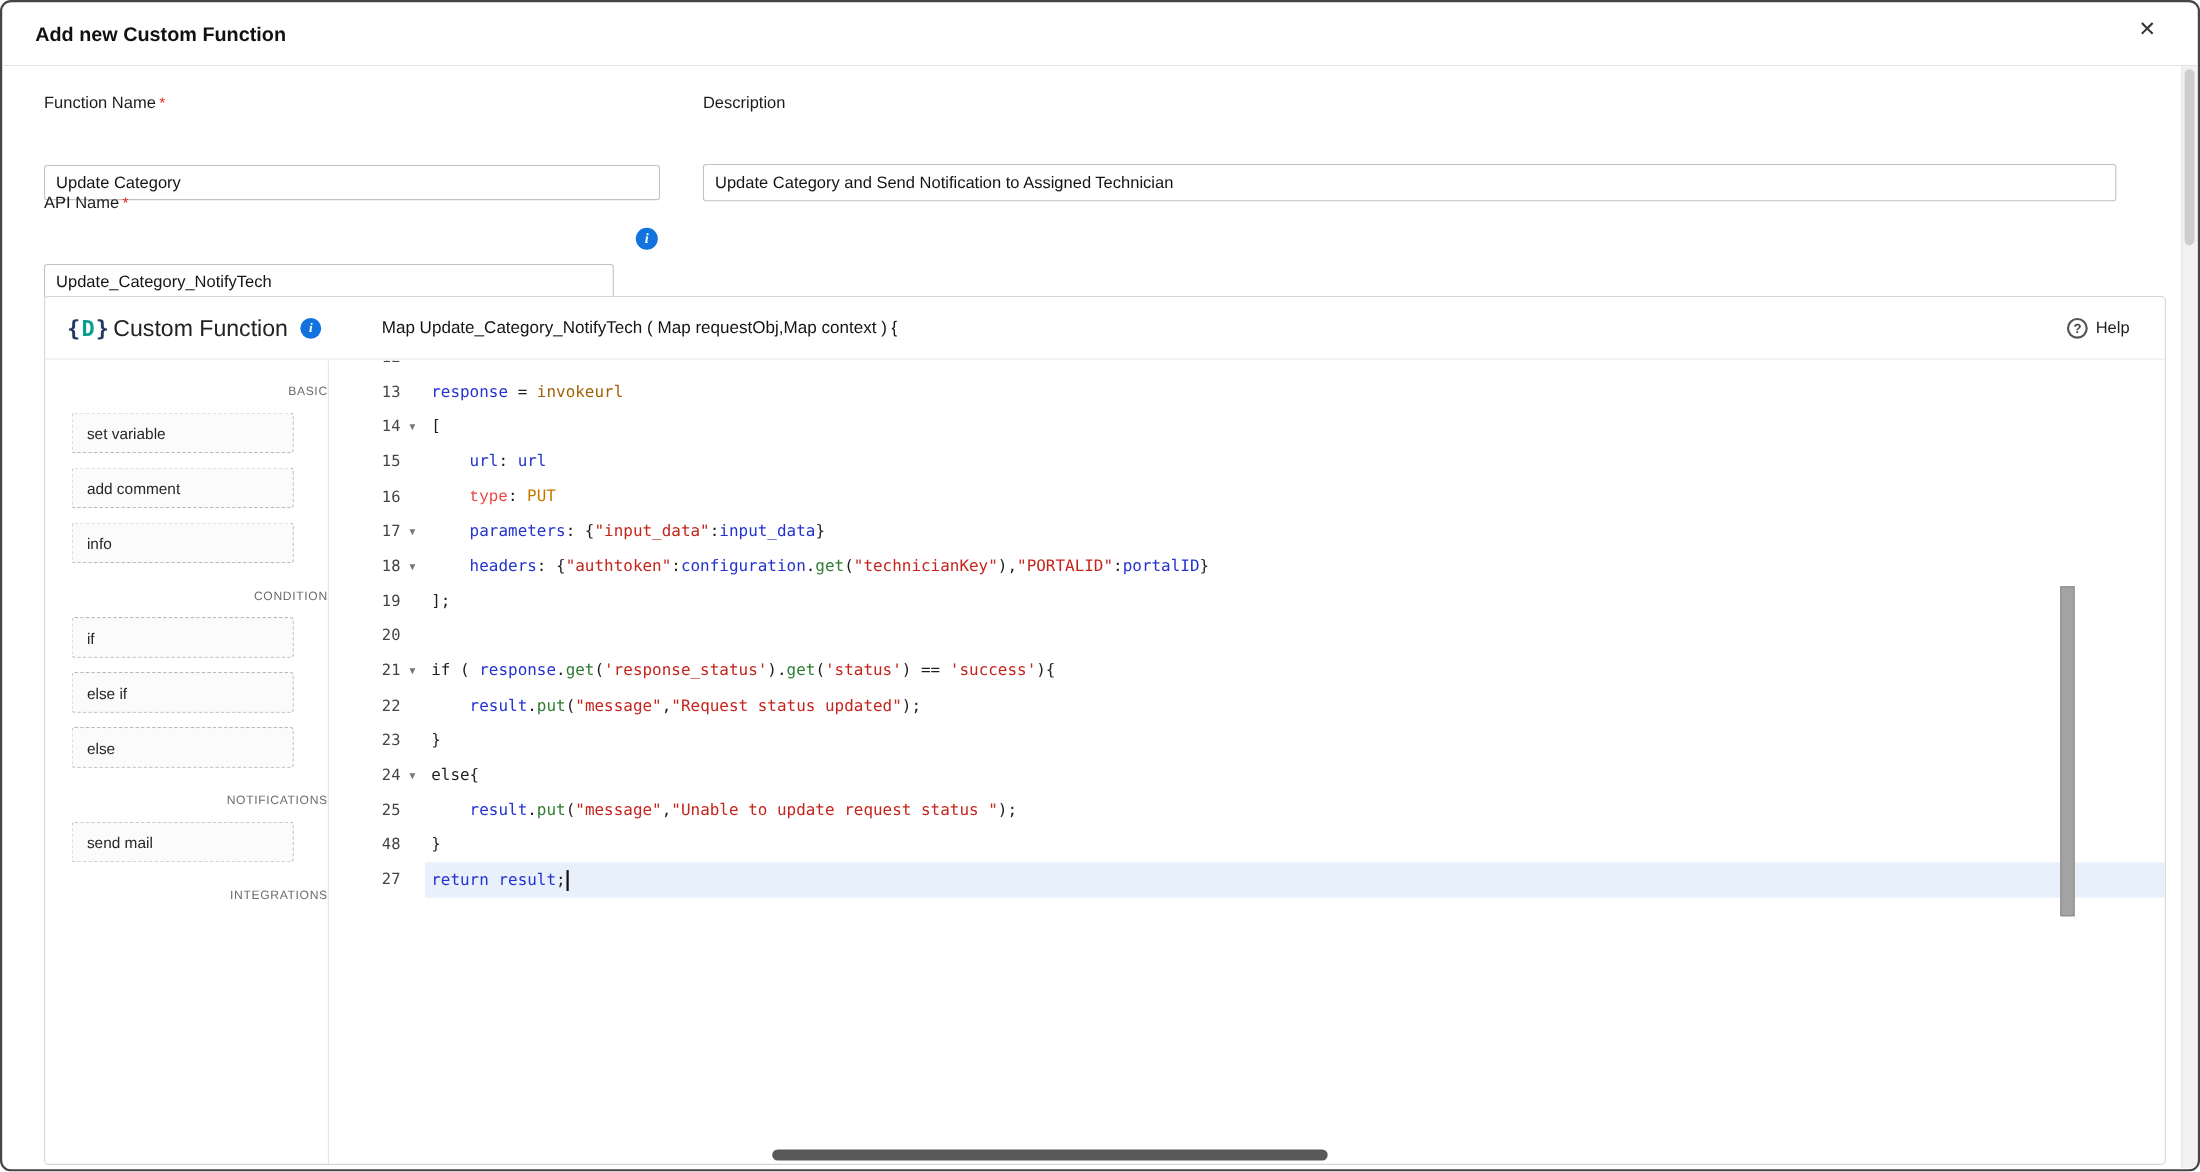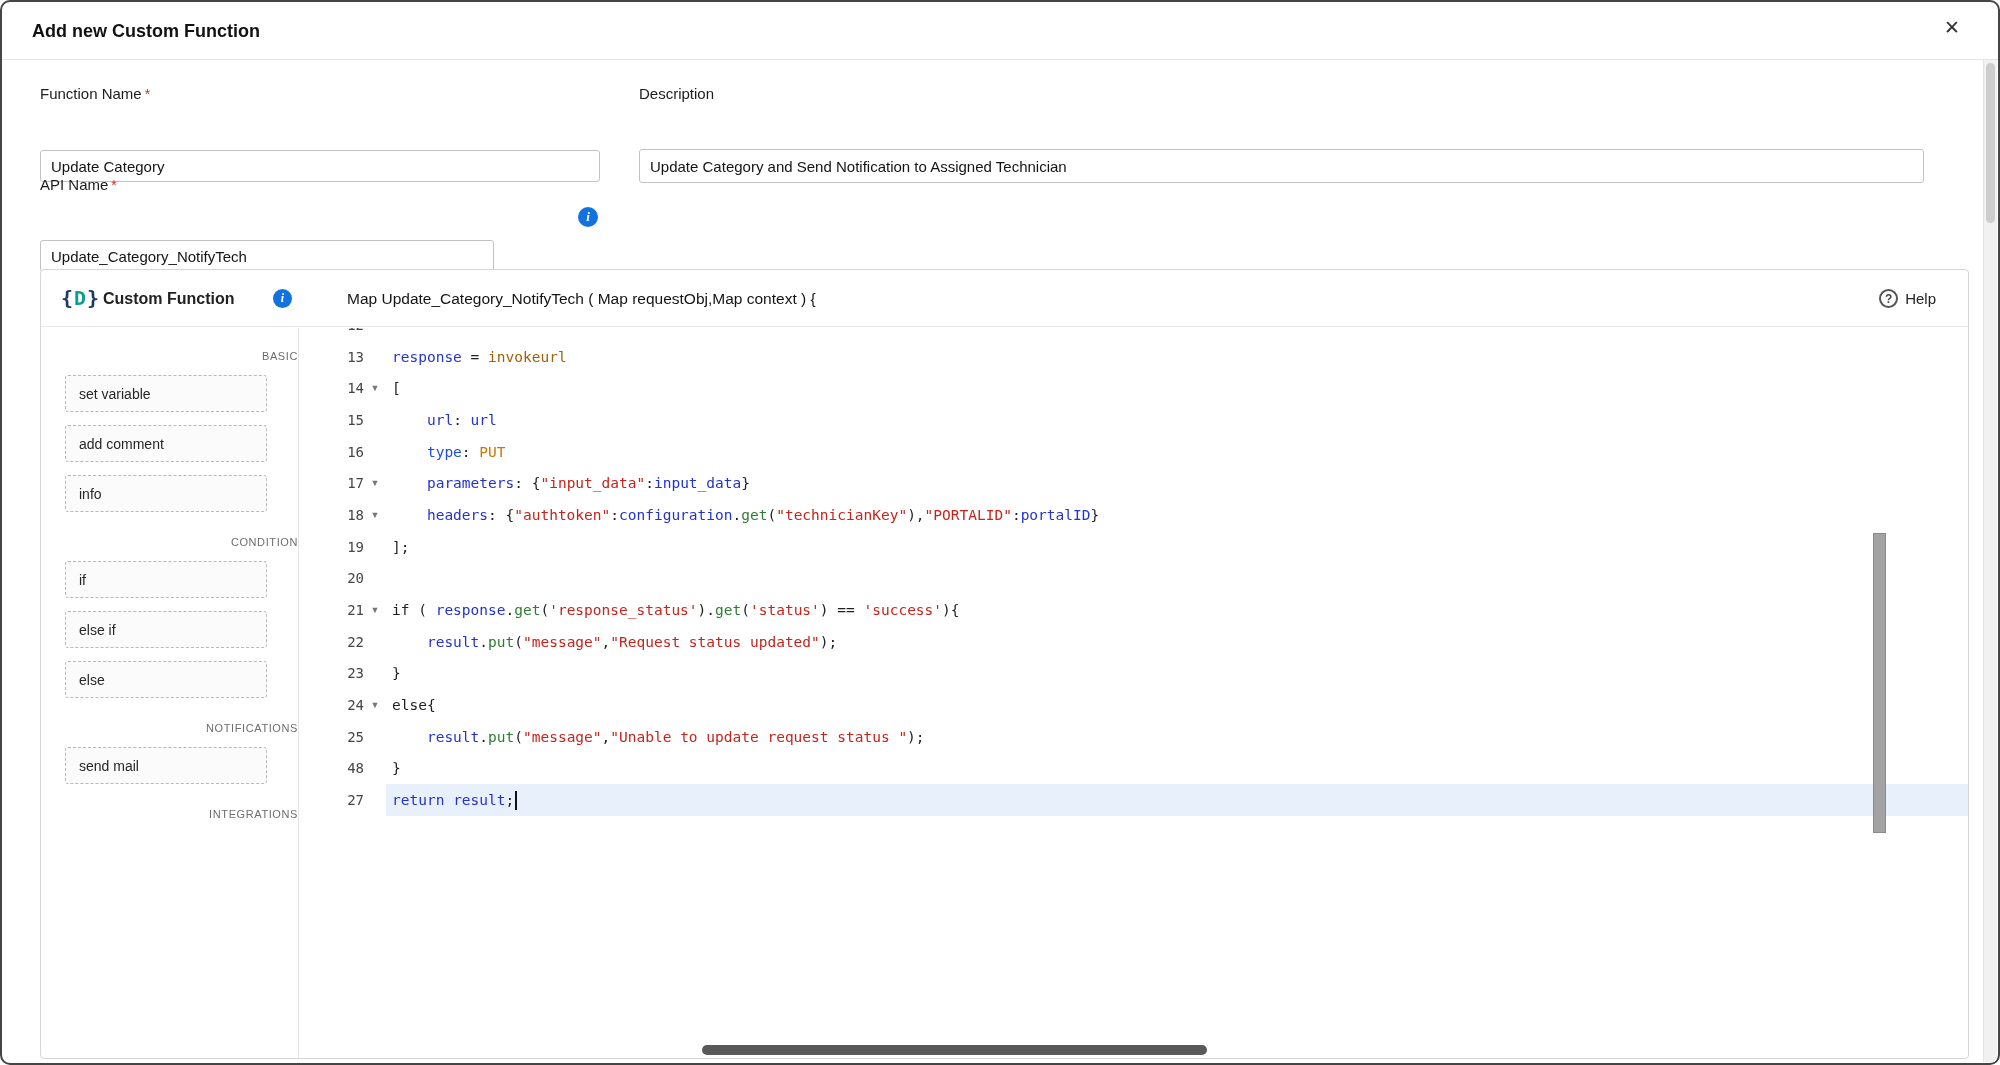--- a/index.html
+++ b/index.html
@@ -23,34 +23,34 @@
   
   .field-label { position:absolute; font-size:15px; color:#1c1c1c; }
   .req { color:#e02b20; margin-left:3px; font-size:14px; }
   .text-input { position:absolute; height:32px; border:1px solid #c2c2c2; border-radius:3px;
                 font-size:15px; color:#141414; padding:0 10px; font-family:inherit; background:#fff;margin-top:40px; }
   #fn-label   { left:38px;  top:83px; }
   #fn-input   { left:38px;  top:108px; width:560px; }
   #desc-label { left:637px; top:83px; }
   #desc-input { left:637px; top:107px; width:1285px; height:34px; }
   #api-label  { left:38px;  top:174px; }
-  #api-input  { left:38px;  top:198px; width:454px; }
+  #api-input  { left:38px;  top:198px; width:518px; }
   .info-badge { position:absolute; left:576px; top:205px; width:20px; height:20px; border-radius:50%;
                 background:#1273de; color:#fff; font-size:13px; font-weight:700; font-style:italic;
                 font-family:"Liberation Serif", serif; display:flex; align-items:center; justify-content:center; }
 
   
   .cf-panel { position:absolute; left:38px; top:267px; width:1929px; height:790px;
               border:1px solid #d6d6d6; border-radius:4px; background:#fff; overflow:hidden; }
   .cf-header { position:absolute; left:0; top:0; right:0; height:57px; border-bottom:1px solid #e8e8e8; }
   .cf-icon { position:absolute; left:20px; top:13px; height:30px; display:flex; align-items:center;
              font-family:"DejaVu Sans Mono", monospace; font-size:20px; font-weight:700; color:#223a63; }
   .cf-icon .mid { color:#0a9d92; padding:0 1px; }
   .cf-title { position:absolute; left:62px; top:0; height:57px; display:flex; align-items:center;
-              font-size:16px; font-weight:700; color:#222; }
+              font-size:21px; font-weight:400; color:#222; }
   .cf-info { position:absolute; left:232px; top:19px; width:19px; height:19px; border-radius:50%;
              background:#1273de; color:#fff; font-size:12px; font-weight:700; font-style:italic;
              font-family:"Liberation Serif", serif; display:flex; align-items:center; justify-content:center; }
   .signature { position:absolute; left:306px; top:0; height:57px; display:flex; align-items:center;
                font-size:15.5px; font-weight:500; color:#141414; }
   .help-wrap { position:absolute; right:26px; top:0; height:57px; display:flex; align-items:center;
                gap:7px; cursor:pointer; background:none; border:none; font-family:inherit; }
   .help-icon { width:19px; height:19px; border-radius:50%; border:2px solid #555; color:#444;
                font-size:12px; font-weight:700; display:flex; align-items:center; justify-content:center; }
   .help-label { font-size:15px; color:#222; }
@@ -137,21 +137,21 @@
           <div class="side-label">NOTIFICATIONS</div>
           <button class="side-btn">send mail</button>
           <div class="side-label">INTEGRATIONS</div>
         </div>
       <div class="editor">
         <div class="code-lines">
             <div class="code-row"><span class="ln">12</span><span class="fold"></span><span class="code"></span></div>
             <div class="code-row"><span class="ln">13</span><span class="fold"></span><span class="code"><span style="color: rgb(36, 51, 208);">response</span><span style="color: rgb(31, 31, 31);"> = </span><span style="color: #a16207;">invokeurl</span></span></div>
             <div class="code-row"><span class="ln">14</span><span class="fold">▼</span><span class="code"><span style="color: rgb(31, 31, 31);">[</span></span></div>
             <div class="code-row"><span class="ln">15</span><span class="fold"></span><span class="code"><span style="color: rgb(31, 31, 31);">    </span><span style="color: rgb(36, 51, 208);">url</span><span style="color: rgb(31, 31, 31);">: </span><span style="color: rgb(36, 51, 208);">url</span></span></div>
-            <div class="code-row"><span class="ln">16</span><span class="fold"></span><span class="code"><span style="color: rgb(31, 31, 31);">    </span><span style="color: #1d4ed8;">type</span><span style="color: rgb(31, 31, 31);">: </span><span style="color: rgb(199, 120, 0);">PUT</span></span></div>
+            <div class="code-row"><span class="ln">16</span><span class="fold"></span><span class="code"><span style="color: rgb(31, 31, 31);">    </span><span style="color: #ef4444; font-family: Liberation Mono, monospace;">type</span><span style="color: rgb(31, 31, 31);">: </span><span style="color: rgb(199, 120, 0);">PUT</span></span></div>
             <div class="code-row"><span class="ln">17</span><span class="fold">▼</span><span class="code"><span style="color: rgb(31, 31, 31);">    </span><span style="color: rgb(36, 51, 208);">parameters</span><span style="color: rgb(31, 31, 31);">: {</span><span style="color: rgb(197, 37, 28);">"input_data"</span><span style="color: rgb(31, 31, 31);">:</span><span style="color: rgb(36, 51, 208);">input_data</span><span style="color: rgb(31, 31, 31);">}</span></span></div>
             <div class="code-row"><span class="ln">18</span><span class="fold">▼</span><span class="code"><span style="color: rgb(31, 31, 31);">    </span><span style="color: rgb(36, 51, 208);">headers</span><span style="color: rgb(31, 31, 31);">: {</span><span style="color: rgb(197, 37, 28);">"authtoken"</span><span style="color: rgb(31, 31, 31);">:</span><span style="color: rgb(36, 51, 208);">configuration</span><span style="color: rgb(31, 31, 31);">.</span><span style="color: rgb(46, 125, 50);">get</span><span style="color: rgb(31, 31, 31);">(</span><span style="color: rgb(197, 37, 28);">"technicianKey"</span><span style="color: rgb(31, 31, 31);">),</span><span style="color: rgb(197, 37, 28);">"PORTALID"</span><span style="color: rgb(31, 31, 31);">:</span><span style="color: rgb(36, 51, 208);">portalID</span><span style="color: rgb(31, 31, 31);">}</span></span></div>
             <div class="code-row"><span class="ln">19</span><span class="fold"></span><span class="code"><span style="color: rgb(31, 31, 31);">];</span></span></div>
             <div class="code-row"><span class="ln">20</span><span class="fold"></span><span class="code"></span></div>
             <div class="code-row"><span class="ln">21</span><span class="fold">▼</span><span class="code"><span style="color: rgb(31, 31, 31);">if ( </span><span style="color: rgb(36, 51, 208);">response</span><span style="color: rgb(31, 31, 31);">.</span><span style="color: rgb(46, 125, 50);">get</span><span style="color: rgb(31, 31, 31);">(</span><span style="color: rgb(197, 37, 28);">'response_status'</span><span style="color: rgb(31, 31, 31);">).</span><span style="color: rgb(46, 125, 50);">get</span><span style="color: rgb(31, 31, 31);">(</span><span style="color: rgb(197, 37, 28);">'status'</span><span style="color: rgb(31, 31, 31);">) == </span><span style="color: rgb(197, 37, 28);">'success'</span><span style="color: rgb(31, 31, 31);">){</span></span></div>
             <div class="code-row"><span class="ln">22</span><span class="fold"></span><span class="code"><span style="color: rgb(31, 31, 31);">    </span><span style="color: rgb(36, 51, 208);">result</span><span style="color: rgb(31, 31, 31);">.</span><span style="color: rgb(46, 125, 50);">put</span><span style="color: rgb(31, 31, 31);">(</span><span style="color: rgb(197, 37, 28);">"message"</span><span style="color: rgb(31, 31, 31);">,</span><span style="color: rgb(197, 37, 28);">"Request status updated"</span><span style="color: rgb(31, 31, 31);">);</span></span></div>
             <div class="code-row"><span class="ln">23</span><span class="fold"></span><span class="code"><span style="color: rgb(31, 31, 31);">}</span></span></div>
             <div class="code-row"><span class="ln">24</span><span class="fold">▼</span><span class="code"><span style="color: rgb(31, 31, 31);">else{</span></span></div>
             <div class="code-row"><span class="ln">25</span><span class="fold"></span><span class="code"><span style="color: rgb(31, 31, 31);">    </span><span style="color: rgb(36, 51, 208);">result</span><span style="color: rgb(31, 31, 31);">.</span><span style="color: rgb(46, 125, 50);">put</span><span style="color: rgb(31, 31, 31);">(</span><span style="color: rgb(197, 37, 28);">"message"</span><span style="color: rgb(31, 31, 31);">,</span><span style="color: rgb(197, 37, 28);">"Unable to update request status "</span><span style="color: rgb(31, 31, 31);">);</span></span></div>
             <div class="code-row"><span class="ln">48</span><span class="fold"></span><span class="code"><span style="color: rgb(31, 31, 31);">}</span></span></div>

